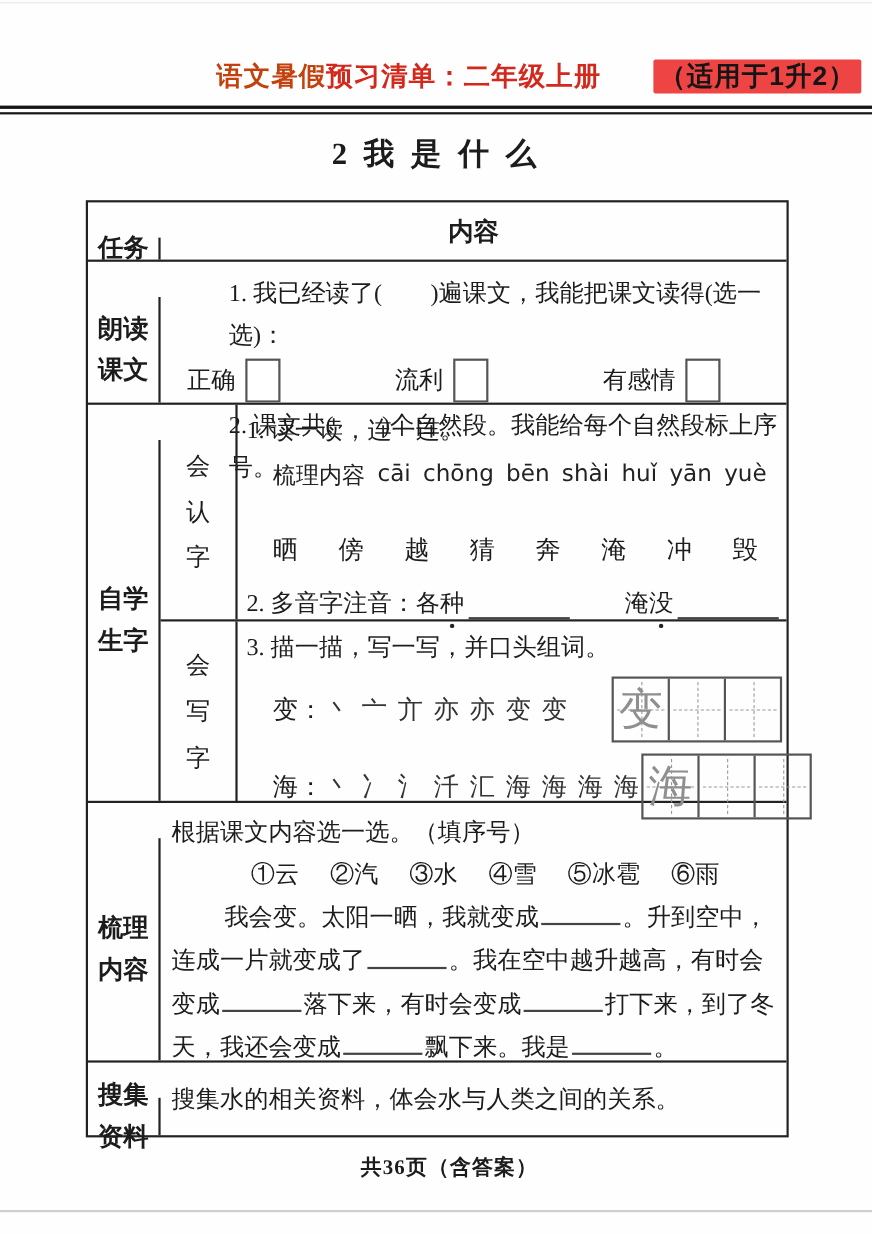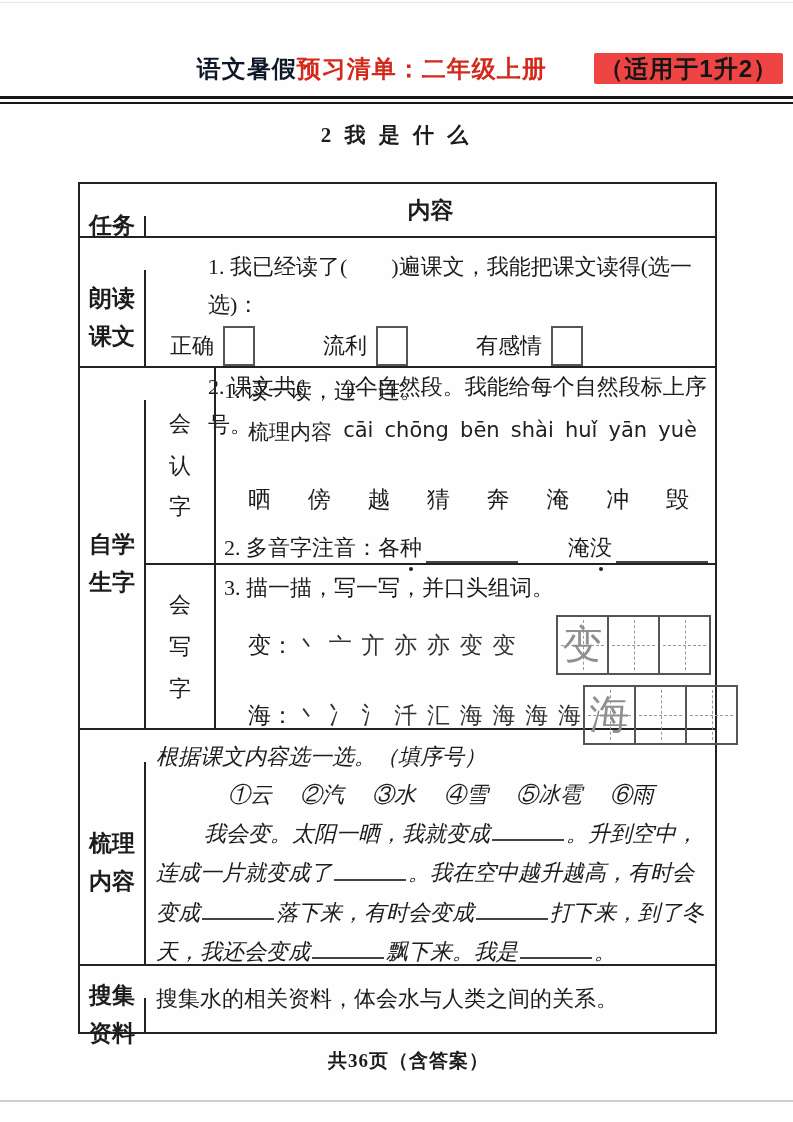--- a/index.html
+++ b/index.html
@@ -7,28 +7,28 @@
        font-family:"Liberation Serif", serif;color:#1c1c1c;}
   .page{position:absolute;inset:0;background:#fefefe;}
 
   
   .artifact-top{position:absolute;left:0;top:2px;width:100%;height:1px;background:#e8e8e8;}
   .artifact-bottom{position:absolute;left:0;top:1100px;width:100%;height:2px;background:#cfcfcf;}
 
   
   .hdr{position:absolute;top:53px;right:10px;white-space:nowrap;
        font-family:"Liberation Sans", sans-serif;font-weight:bold;font-size:24px;letter-spacing:1px;}
-  .hdr .blk{color:#0f172a;}
+  .hdr .blk{color:#c2410c;}
   .hdr .red{color:#d3281c;}
   .hdr .hl{color:#151515;background:#ef4444;padding:2px 5px;border-radius:2px;margin-left:40px;}
   .rule{position:absolute;left:0;top:96px;width:100%;height:3px;
         border-top:3px solid #161616;border-bottom:2px solid #161616;}
 
   .title{position:absolute;top:121px;left:0;width:100%;text-align:center;
-         font-size:21px;font-weight:bold;letter-spacing:4px;}
+         font-size:28px;font-weight:bold;letter-spacing:4px;}
 
   
   .tbl{position:absolute;left:78px;top:182px;width:639px;border:2.5px solid #222;box-sizing:border-box;
        font-size:22px;}
   .row{display:flex;box-sizing:border-box;border-top:2px solid #222;}
   .row.first{border-top:none;}
   .cell{box-sizing:border-box;}
   .task-col{width:66px;flex:0 0 66px;border-right:2px solid #222;display:flex;
             align-items:center;justify-content:center;text-align:center;margin-top:32px;}
   .task-col .tlbl{width:2em;font-family:"Liberation Sans", sans-serif;font-weight:bold;
@@ -38,21 +38,21 @@
   .th{height:52px;}
   .th .task-col .tlbl{width:auto;}
   .th .content-col{display:flex;align-items:center;justify-content:center;
         font-family:"Liberation Sans", sans-serif;font-weight:bold;font-size:23px;}
 
   .r-read{height:130px;}
   .r-read .content-col{padding-top:10px;}
   .num-line{padding-left:62px;line-height:38px;white-space:pre-wrap;}
   .opt-line{padding-left:24px;height:44px;display:flex;align-items:center;}
   .opt{display:flex;align-items:center;}
-  .opt + .opt{margin-left:68px;}
+  .opt + .opt{margin-left:104px;}
   .cbx{display:inline-block;width:32px;height:40px;border:2px solid #555;background:#fff;
        margin-left:9px;box-sizing:border-box;}
 
   .r-self{height:362px;}
   .subrows{flex:1;display:flex;flex-direction:column;min-width:0;}
   .subrow{display:flex;box-sizing:border-box;}
   .subrow.sr1{height:196px;}
   .subrow.sr2{height:166px;border-top:2px solid #222;}
   .sub-col{width:70px;flex:0 0 70px;border-right:2px solid #222;display:flex;
            align-items:center;justify-content:center;text-align:center;}
@@ -76,21 +76,21 @@
   .strokes{font-size:23px;letter-spacing:2px;color:#333;margin-left:2px;white-space:nowrap;}
   .tian{display:flex;margin-left:auto;margin-right:4px;border:2px solid #555;}
   .tian-cell{width:49px;height:56px;border-left:2px solid #555;position:relative;
              display:flex;align-items:center;justify-content:center;}
   .tian-cell.c0{border-left:none;}
   .tian-cell::before{content:"";position:absolute;left:50%;top:3px;bottom:3px;border-left:1px dashed #999;}
   .tian-cell::after{content:"";position:absolute;top:50%;left:3px;right:3px;border-top:1px dashed #999;}
   .gray-char{font-size:40px;color:#8f8f8f;line-height:1;z-index:1;}
 
   .r-sort{height:236px;}
-  .r-sort .content-col{padding:8px 8px 0 10px;font-style:italic;}
+  .r-sort .content-col{padding:8px 8px 0 10px;}
   .sort-line{line-height:38px;}
   .choices{display:flex;padding-left:72px;line-height:38px;}
   .choice + .choice{margin-left:28px;}
   .p-indent{text-indent:48px;}
 
   .r-collect{height:68px;}
   .r-collect .content-col{display:flex;align-items:center;padding-left:10px;}
 
   .footer{position:absolute;top:1048px;left:12px;width:100%;text-align:center;
           font-size:19px;font-weight:bold;letter-spacing:1px;}

